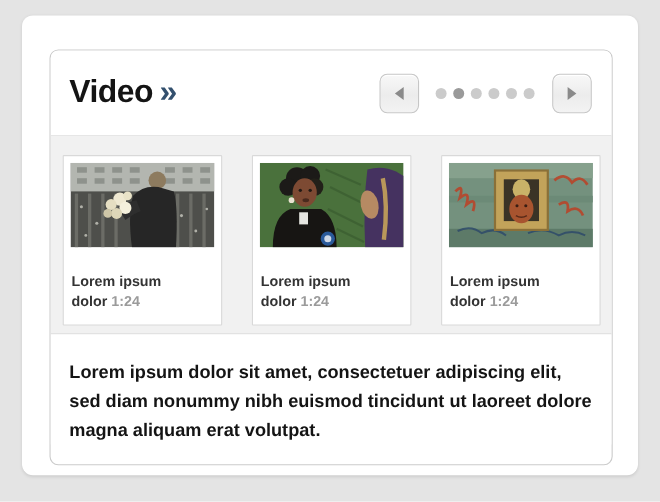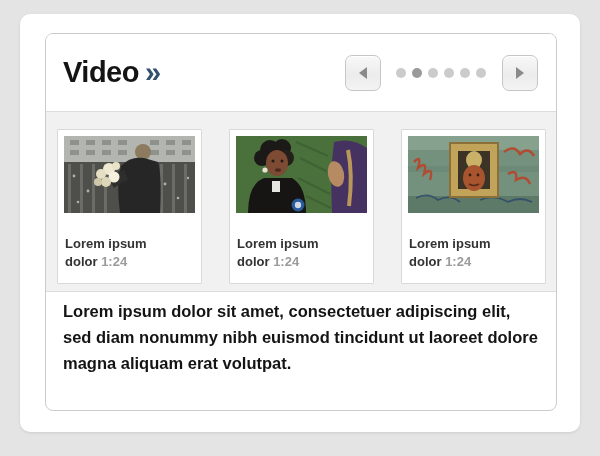--- a/index.html
+++ b/index.html
@@ -13,21 +13,21 @@
 
   .outer-card {
     position: absolute; left: 20px; top: 14px;
     width: 560px; height: 418px;
     background: #ffffff;
     border-radius: 10px;
     box-shadow: 0 1px 3px rgba(0,0,0,0.10);
   }
 
   .widget {
-    position: absolute; left: 25px; top: 19px;
+    position: absolute; left: 25px; top: 31px;
     width: 512px; height: 378px;
     box-sizing: border-box;
     background: #ffffff;
     border: 1px solid #cbcbcb;
     border-radius: 8px;
     overflow: hidden;
   }
 
   
   .widget-header {
@@ -100,21 +100,21 @@
     font-size: 13px; font-weight: bold;
     line-height: 18px;
     color: #333333;
   }
   .caption .duration { color: #9b9b9b; font-weight: bold; }
 
   
   .desc-wrap { background: #ffffff; }
   .desc {
     margin: 0;
-    padding: 6px 16px 0 17px;
+    padding: 22px 16px 0 17px;
     font-size: 16.5px; font-weight: bold;
     line-height: 26px;
     color: #141414;
   }
 </style>
 </head>
 <body>
 
 <div class="page">
   <div class="outer-card">

